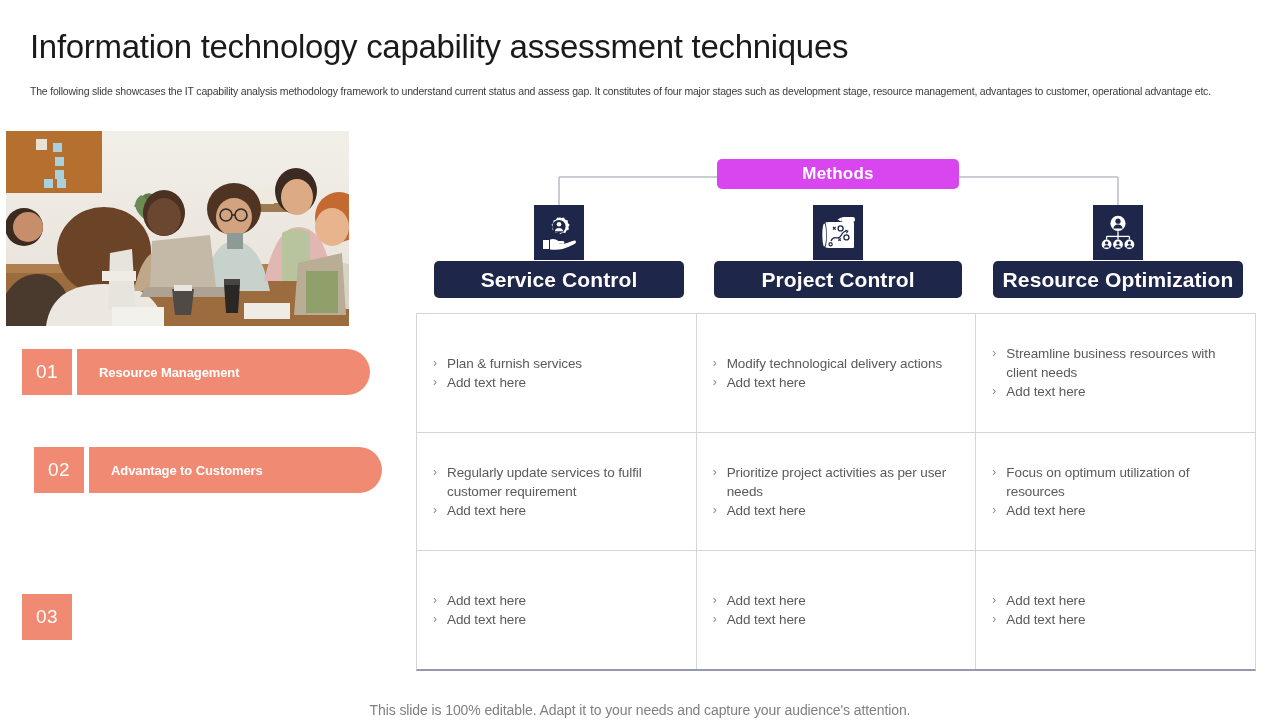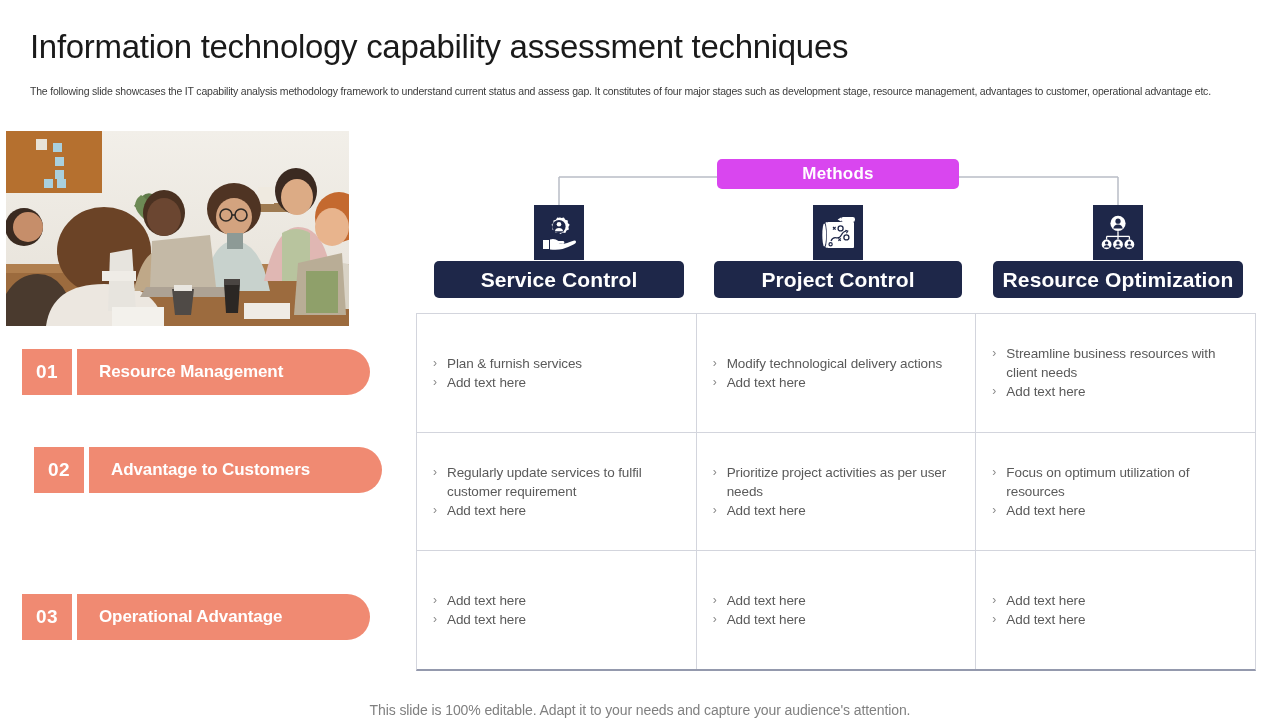--- a/index.html
+++ b/index.html
@@ -55,33 +55,33 @@
     left: 22px;
     height: 46px;
     display: flex;
     align-items: stretch;
   }
   .step-num {
     width: 50px;
     background: #f08a72;
     color: #ffffff;
     font-size: 19px;
-    font-weight: bold;
+    font-weight: normal;
     display: flex;
     align-items: center;
     justify-content: center;
     letter-spacing: 0.5px;
   }
   .step-pill {
     margin-left: 5px;
     width: 293px;
     background: #f08a72;
     border-radius: 0 23px 23px 0;
     color: #ffffff;
-    font-size: 17px;
+    font-size: 13px;
     font-weight: bold;
     display: flex;
     align-items: center;
     padding-left: 22px;
     box-sizing: border-box;
     letter-spacing: -0.1px;
   }
   #step-0 { top: 349px; }
   #step-1 { top: 447px; padding-left: 12px; }
   #step-2 { top: 594px; }
@@ -289,21 +289,20 @@
 <div class="step-row" id="step-0">
   <div class="step-num">01</div>
   <div class="step-pill">Resource Management</div>
 </div>
 <div class="step-row" id="step-1">
   <div class="step-num">02</div>
   <div class="step-pill">Advantage to Customers</div>
 </div>
 <div class="step-row" id="step-2">
   <div class="step-num">03</div>
-  <div class="step-pill">Operational Advantage</div>
 </div>
 
 <svg class="connectors" viewBox="0 0 840 80">
   <path d="M139 22 L139 50" stroke="#b9bcc6" stroke-width="1.5" fill="none"></path>
   <path d="M139 22 L297 22" stroke="#b9bcc6" stroke-width="1.5" fill="none"></path>
   <path d="M539 22 L698 22" stroke="#b9bcc6" stroke-width="1.5" fill="none"></path>
   <path d="M698 22 L698 50" stroke="#b9bcc6" stroke-width="1.5" fill="none"></path>
 </svg>
 
 <div class="methods-box">

